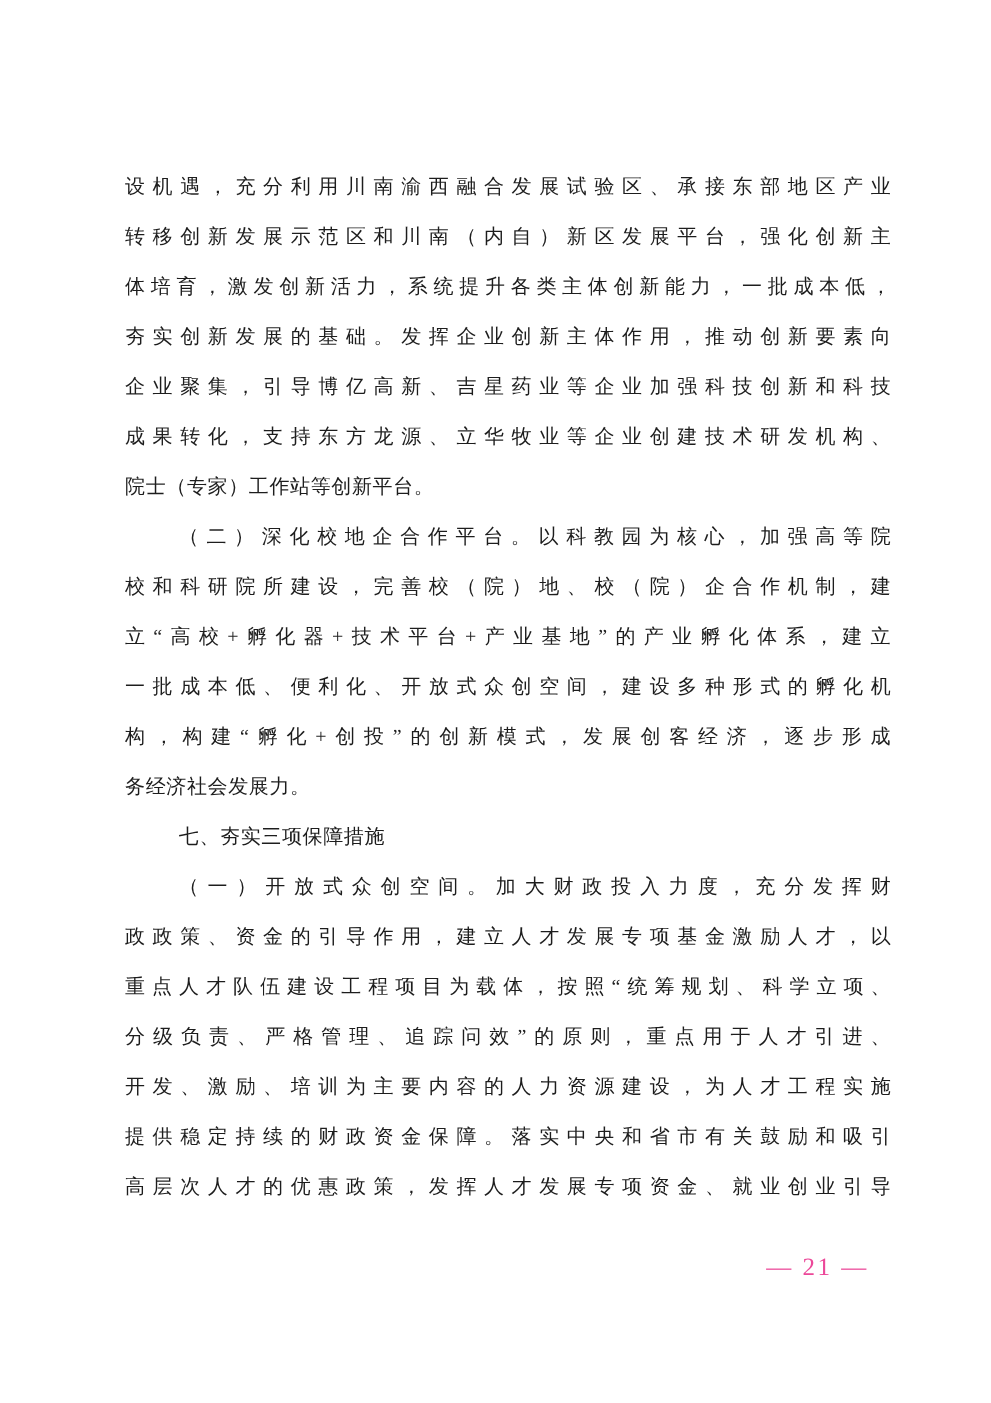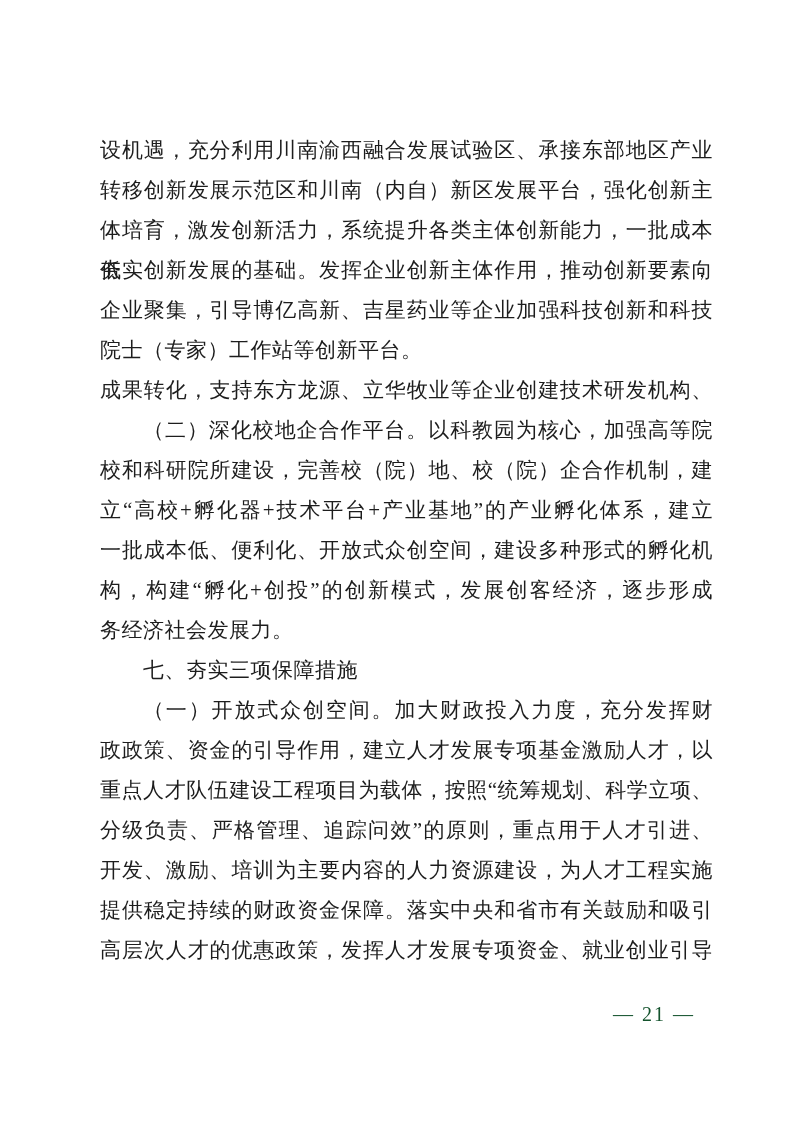--- a/index.html
+++ b/index.html
@@ -20,21 +20,21 @@
     inset: 0;
     background: #ffffff;
   }
   .doc-body {
     position: absolute;
     left: 100px;
     top: 130px;
     width: 613px;
   }
   .line {
-    font-size: 21px;
+    font-size: 16px;
     line-height: 40px;
     height: 40px;
     letter-spacing: 0.5px;
     text-align: left;
     white-space: normal;
   }
   .just {
     text-align: justify;
     text-align-last: justify;
     -moz-text-align-last: justify;
@@ -50,36 +50,36 @@
     font-weight: 700;
     font-family: "Liberation Sans", sans-serif;
   }
   .page-footer {
     position: absolute;
     top: 1000px;
     right: 98px;
     font-size: 20px;
     line-height: 28px;
     letter-spacing: 2px;
-    color: #14532d;
+    color: #ec4899;
     font-family: "Liberation Serif", serif;
   }
 </style>
 </head>
 <body>
 
 <div class="doc-page">
   <div class="doc-body">
       <div class="line just"><span>设机遇，充分利用川南渝西融合发展试验区、承接东部地区产业</span></div>
       <div class="line just"><span>转移创新发展示范区和川南（内自）新区发展平台，强化创新主</span></div>
       <div class="line just"><span>体培育，激发创新活力，系统提升各类主体创新能力，一批成本低，</span></div>
       <div class="line just"><span>夯实创新发展的基础。发挥企业创新主体作用，推动创新要素向</span></div>
       <div class="line just"><span>企业聚集，引导博亿高新、吉星药业等企业加强科技创新和科技</span></div>
+      <div class="line just"><span>成果转化，支持东方龙源、立华牧业等企业创建技术研发机构、</span></div>
       <div class="line"><span>院士（专家）工作站等创新平台。</span></div>
-      <div class="line just"><span>成果转化，支持东方龙源、立华牧业等企业创建技术研发机构、</span></div>
       <div class="line just ind"><span class="b">（二）深化校地企合作平台。</span><span>以科教园为核心，加强高等院</span></div>
       <div class="line just"><span>校和科研院所建设，完善校（院）地、校（院）企合作机制，建</span></div>
       <div class="line just"><span>立“高校+孵化器+技术平台+产业基地”的产业孵化体系，建立</span></div>
       <div class="line just"><span>一批成本低、便利化、开放式众创空间，建设多种形式的孵化机</span></div>
       <div class="line just"><span>构，构建“孵化+创投”的创新模式，发展创客经济，逐步形成</span></div>
       <div class="line"><span>务经济社会发展力。</span></div>
       <div class="line ind heading"><span class="b">七、夯实三项保障措施</span></div>
       <div class="line just ind"><span class="b">（一）开放式众创空间。</span><span>加大财政投入力度，充分发挥财</span></div>
       <div class="line just"><span>政政策、资金的引导作用，建立人才发展专项基金激励人才，以</span></div>
       <div class="line just"><span>重点人才队伍建设工程项目为载体，按照“统筹规划、科学立项、</span></div>

